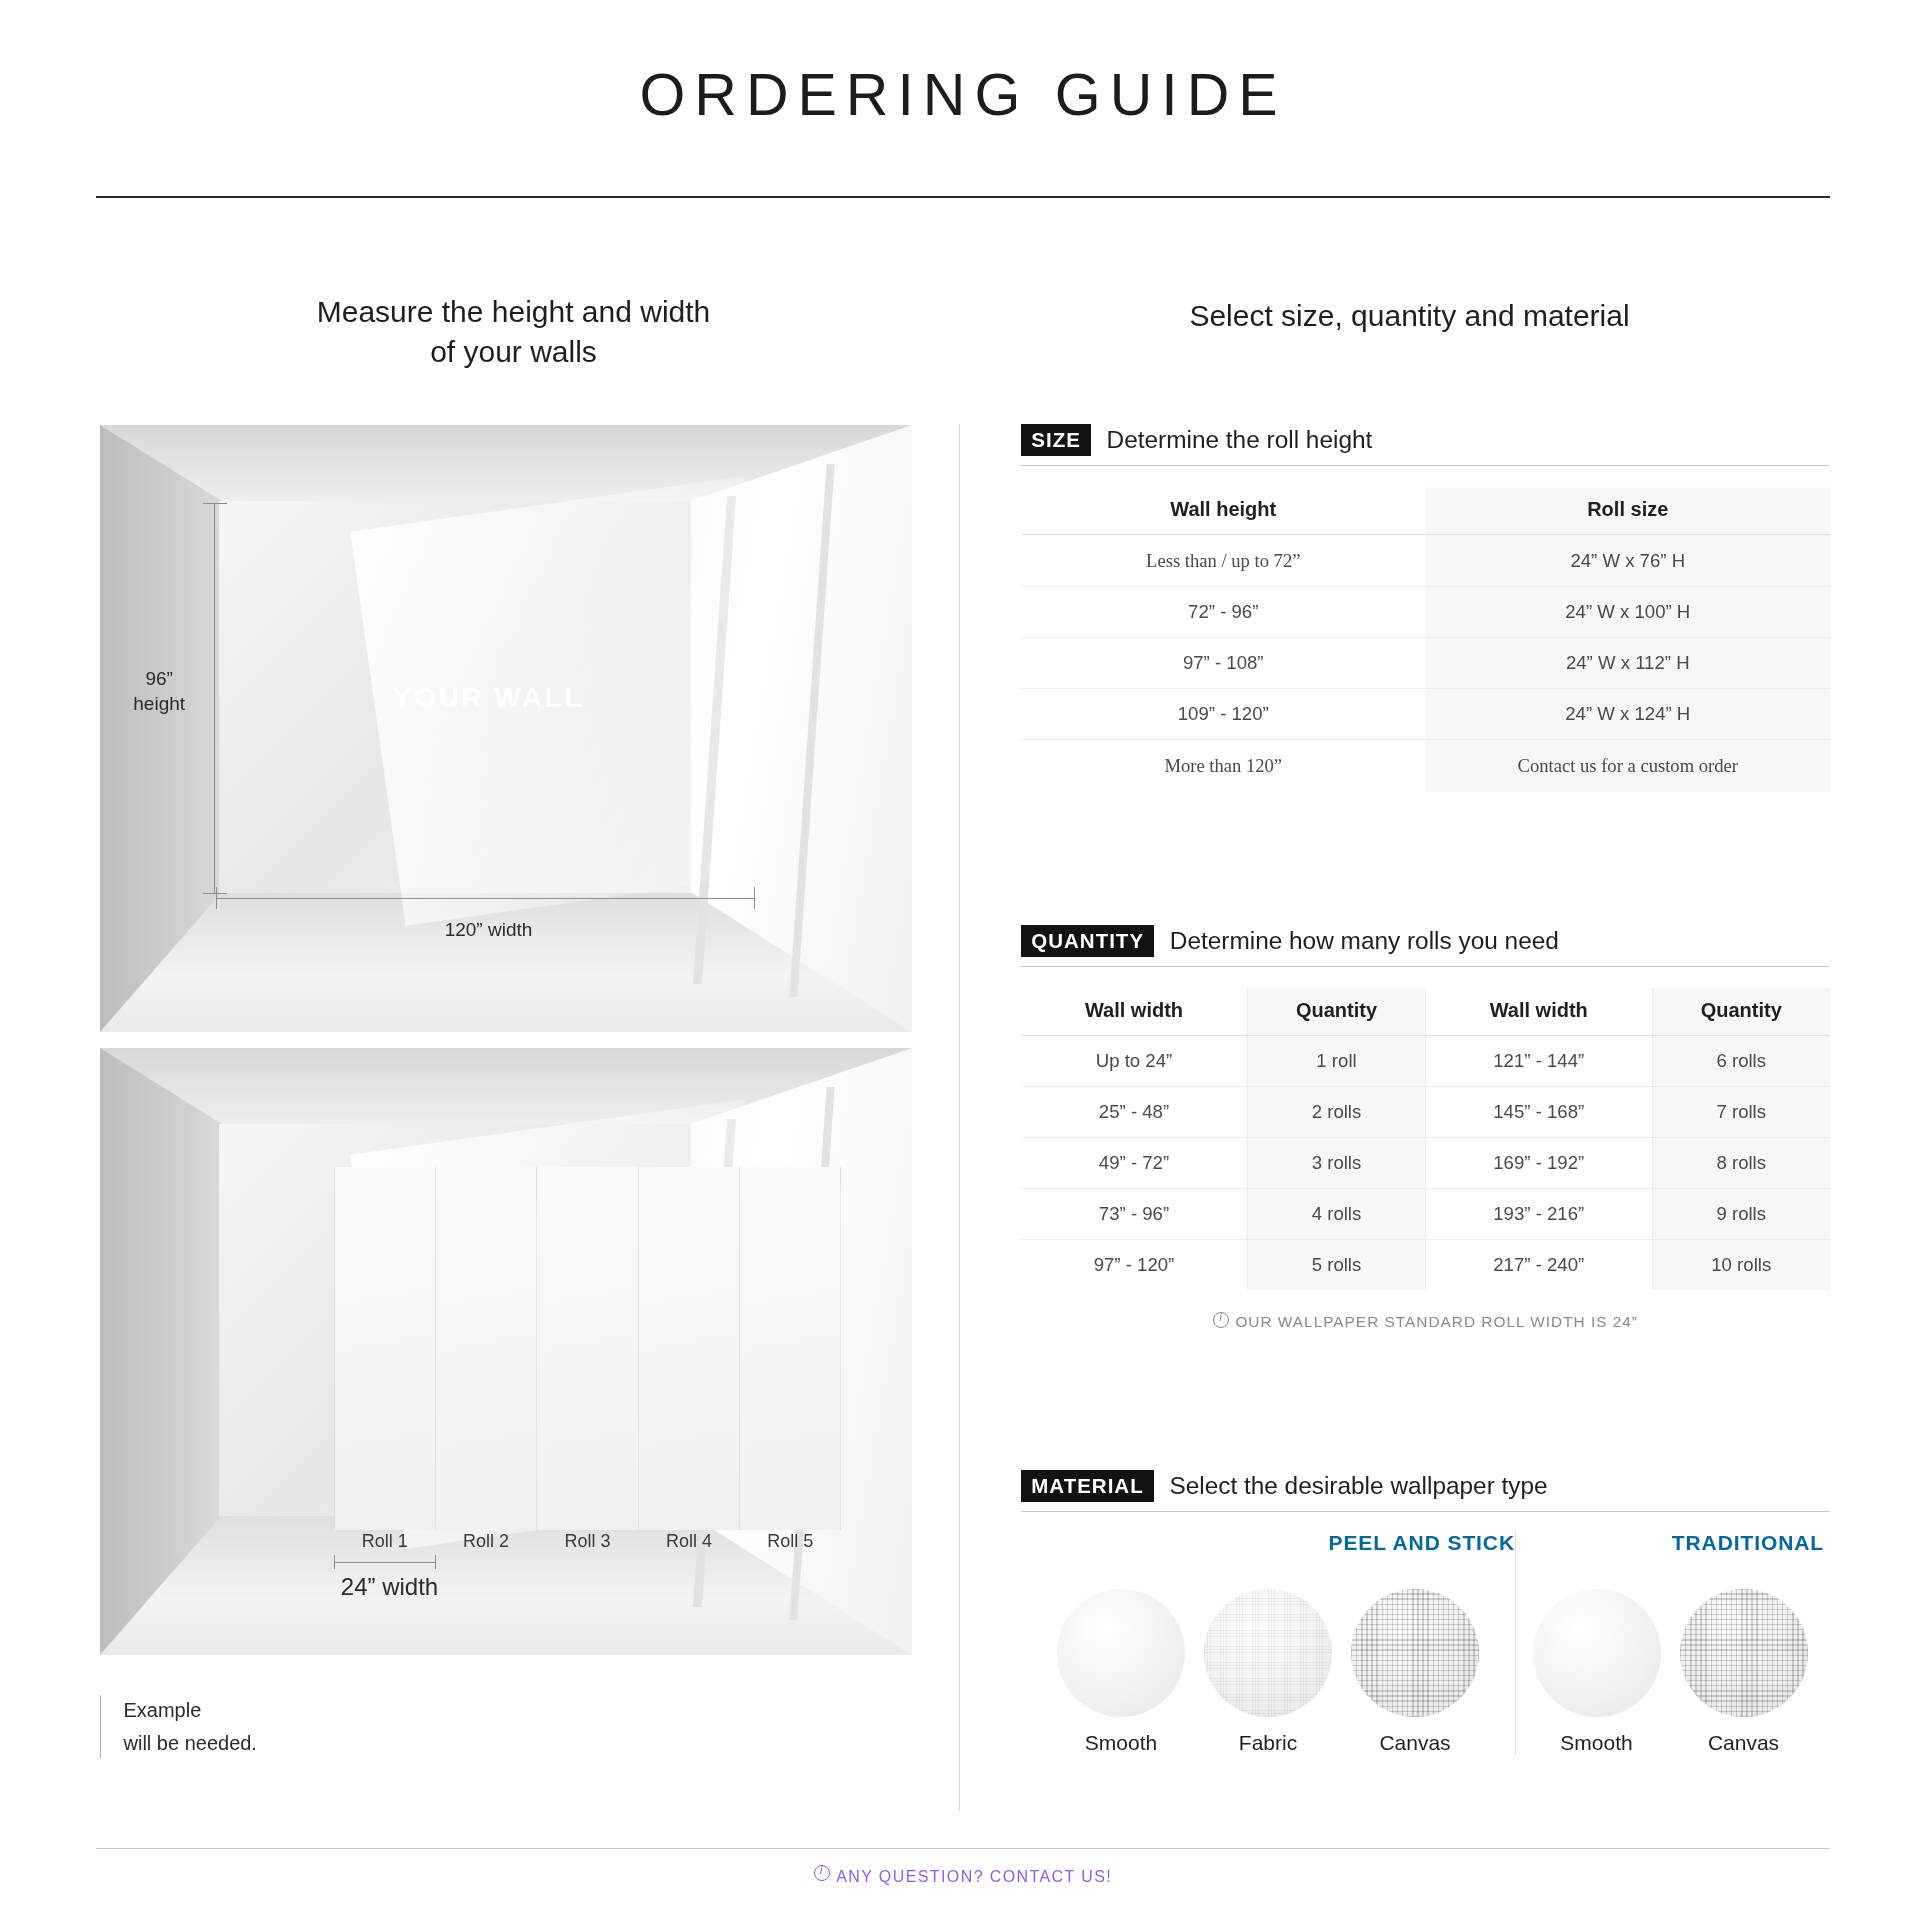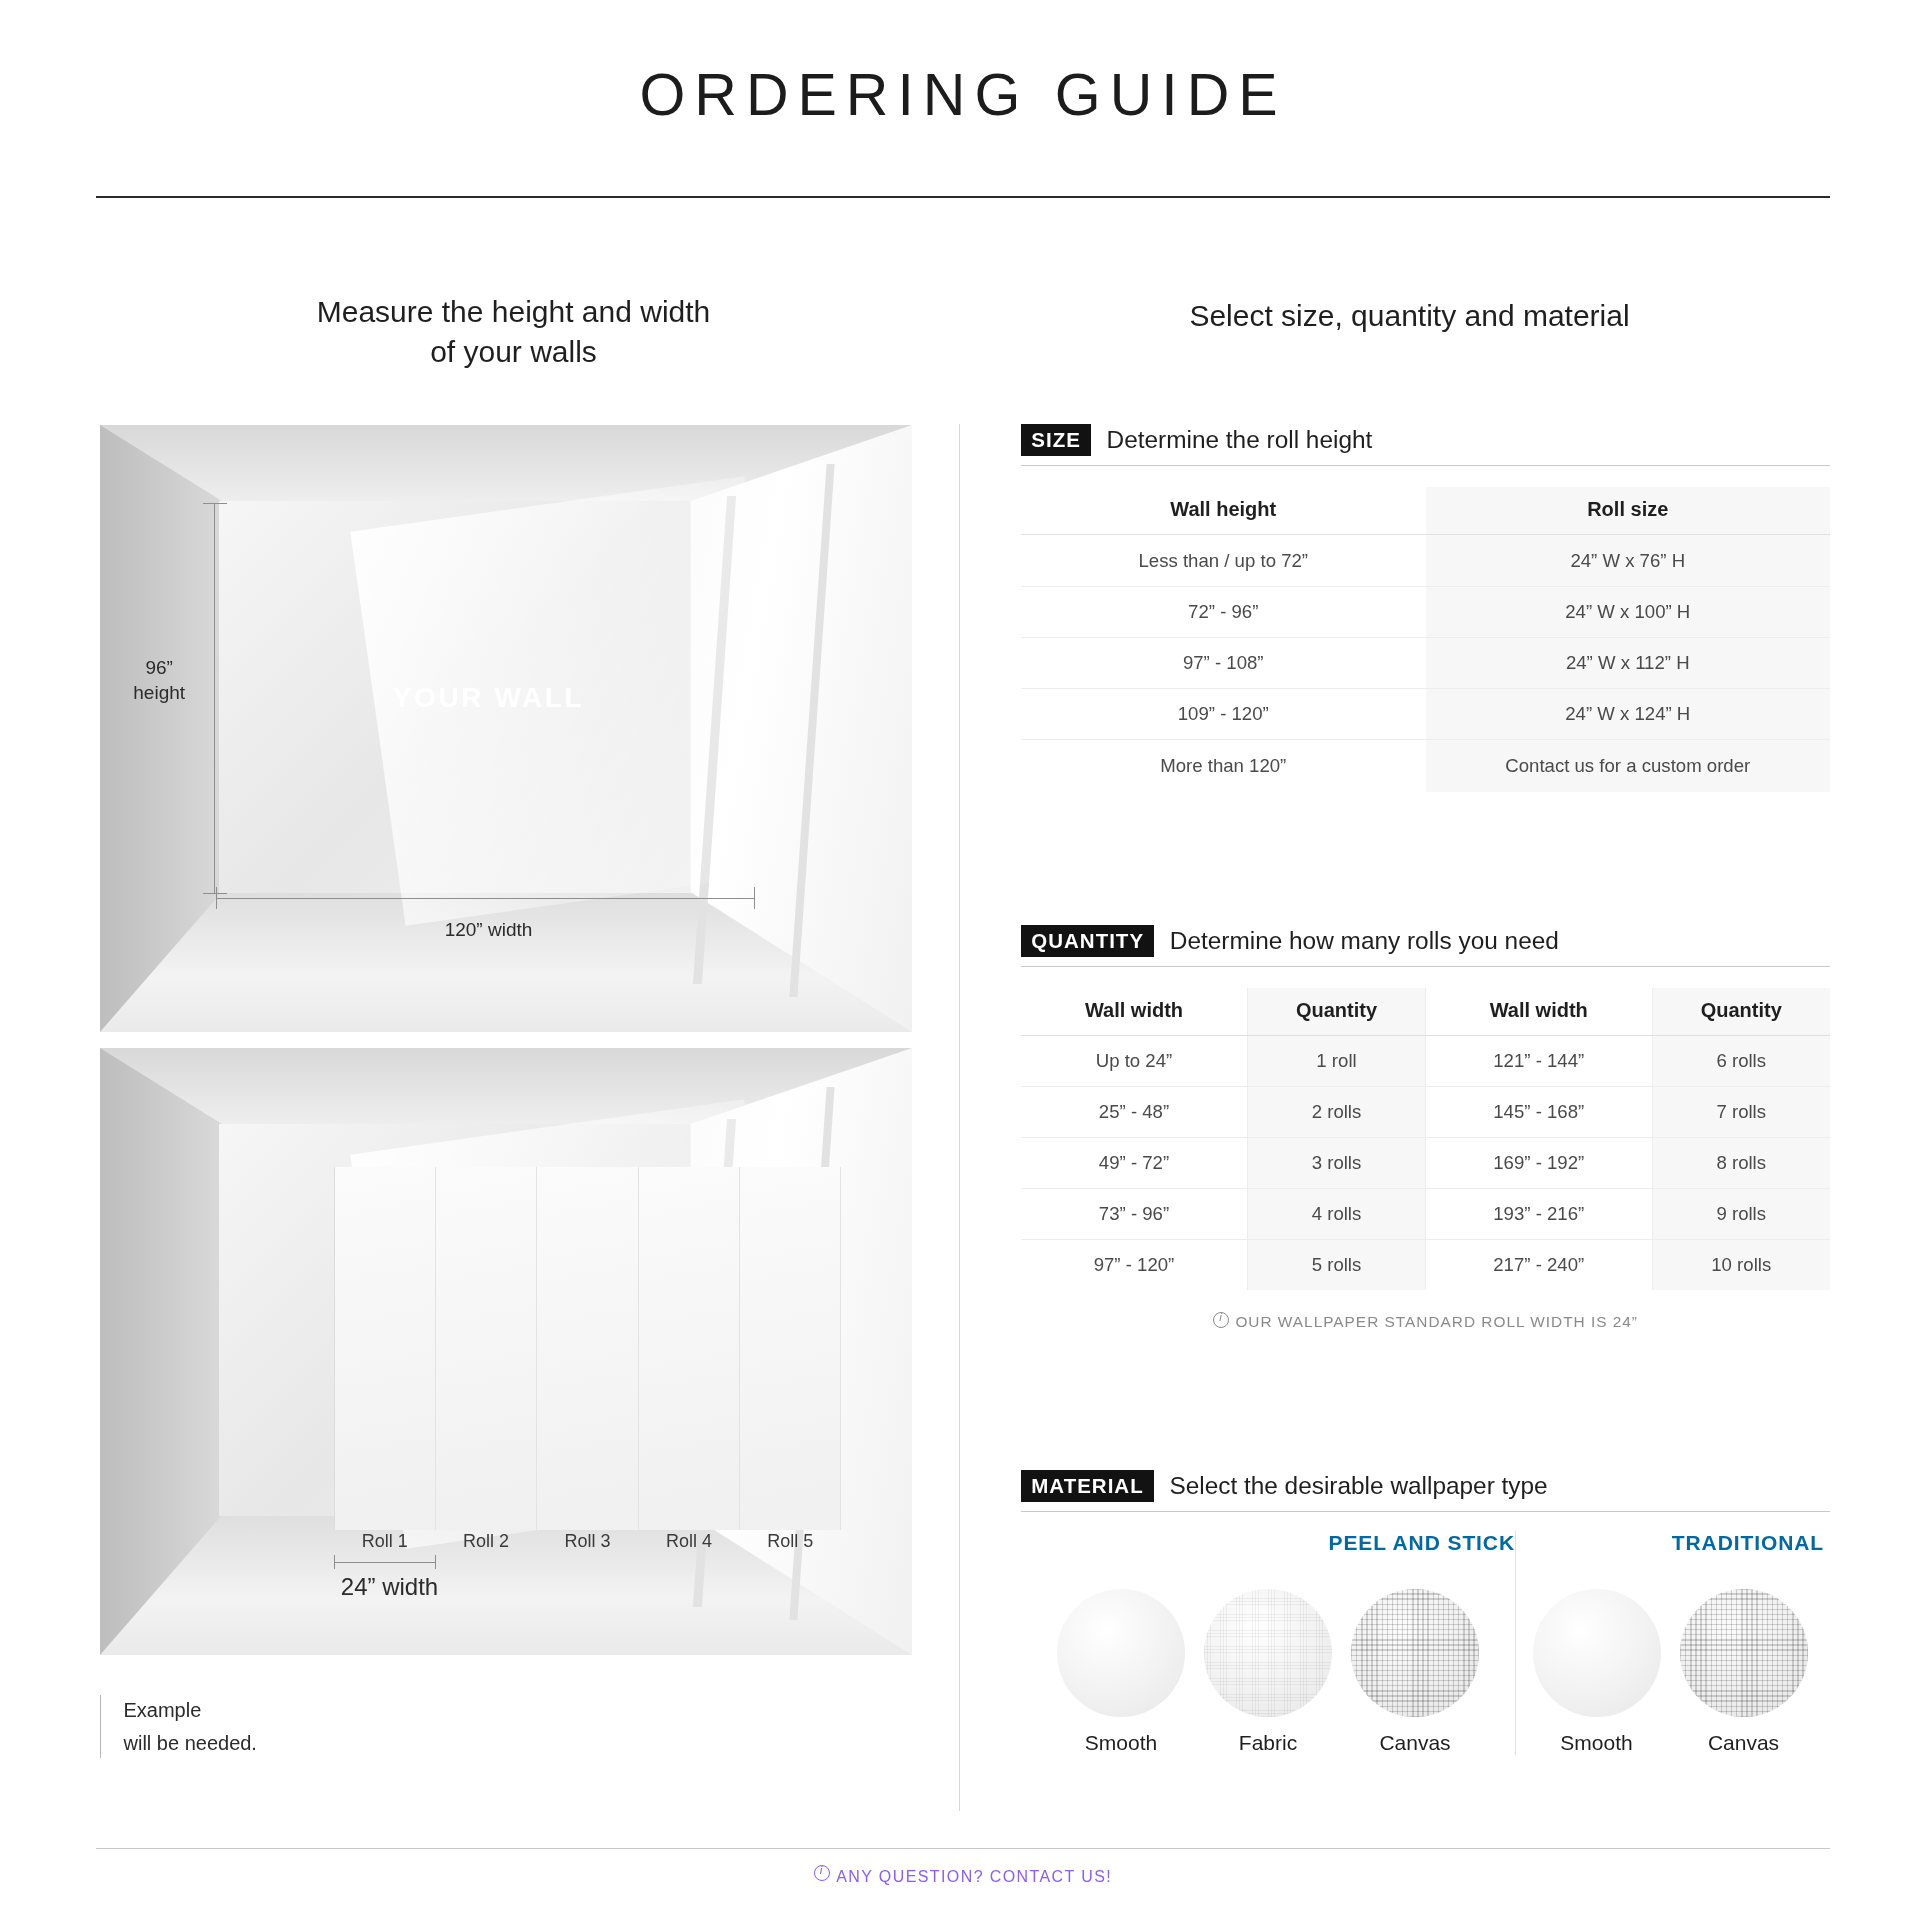--- a/index.html
+++ b/index.html
@@ -181,21 +181,21 @@
   }
   .dim-line-h {
     position: absolute;
     left: 117px; top: 473px;
     width: 538px; height: 1.3px;
     background: #8e8e8e;
   }
   .dim-v-label {
     position: absolute;
     left: -93px;
-    top: 231px;
+    top: 242px;
     width: 103px;
     text-align: center;
     font-size: 19px;
     line-height: 1.3;
     color: #2b2b2b;
   }
   .dim-h-label {
     position: absolute;
     left: 119px;
     top: 494px;
@@ -311,21 +311,21 @@
   }
   table.grid td {
     font-size: 18.6px;
     color: #4a4a4a;
     padding: 14px 0;
     text-align: center;
     border-bottom: 1.3px solid #ededed;
   }
   table.grid tr:last-child td { border-bottom: none; }
   .shade { background: #f7f7f7; }
-  .sub { font-size: 16.7px; line-height: 1.25; }
+  .sub { font-size: 16.7px; line-height: 1.25; font-family: Liberation Serif, serif; }
 
   .qty-col-div { border-left: 1.3px solid #ededed; }
 
   .note-row {
     margin-top: 22px;
     text-align: center;
     font-size: 15.4px;
     letter-spacing: 1px;
     color: #8a8a8a;
   }

